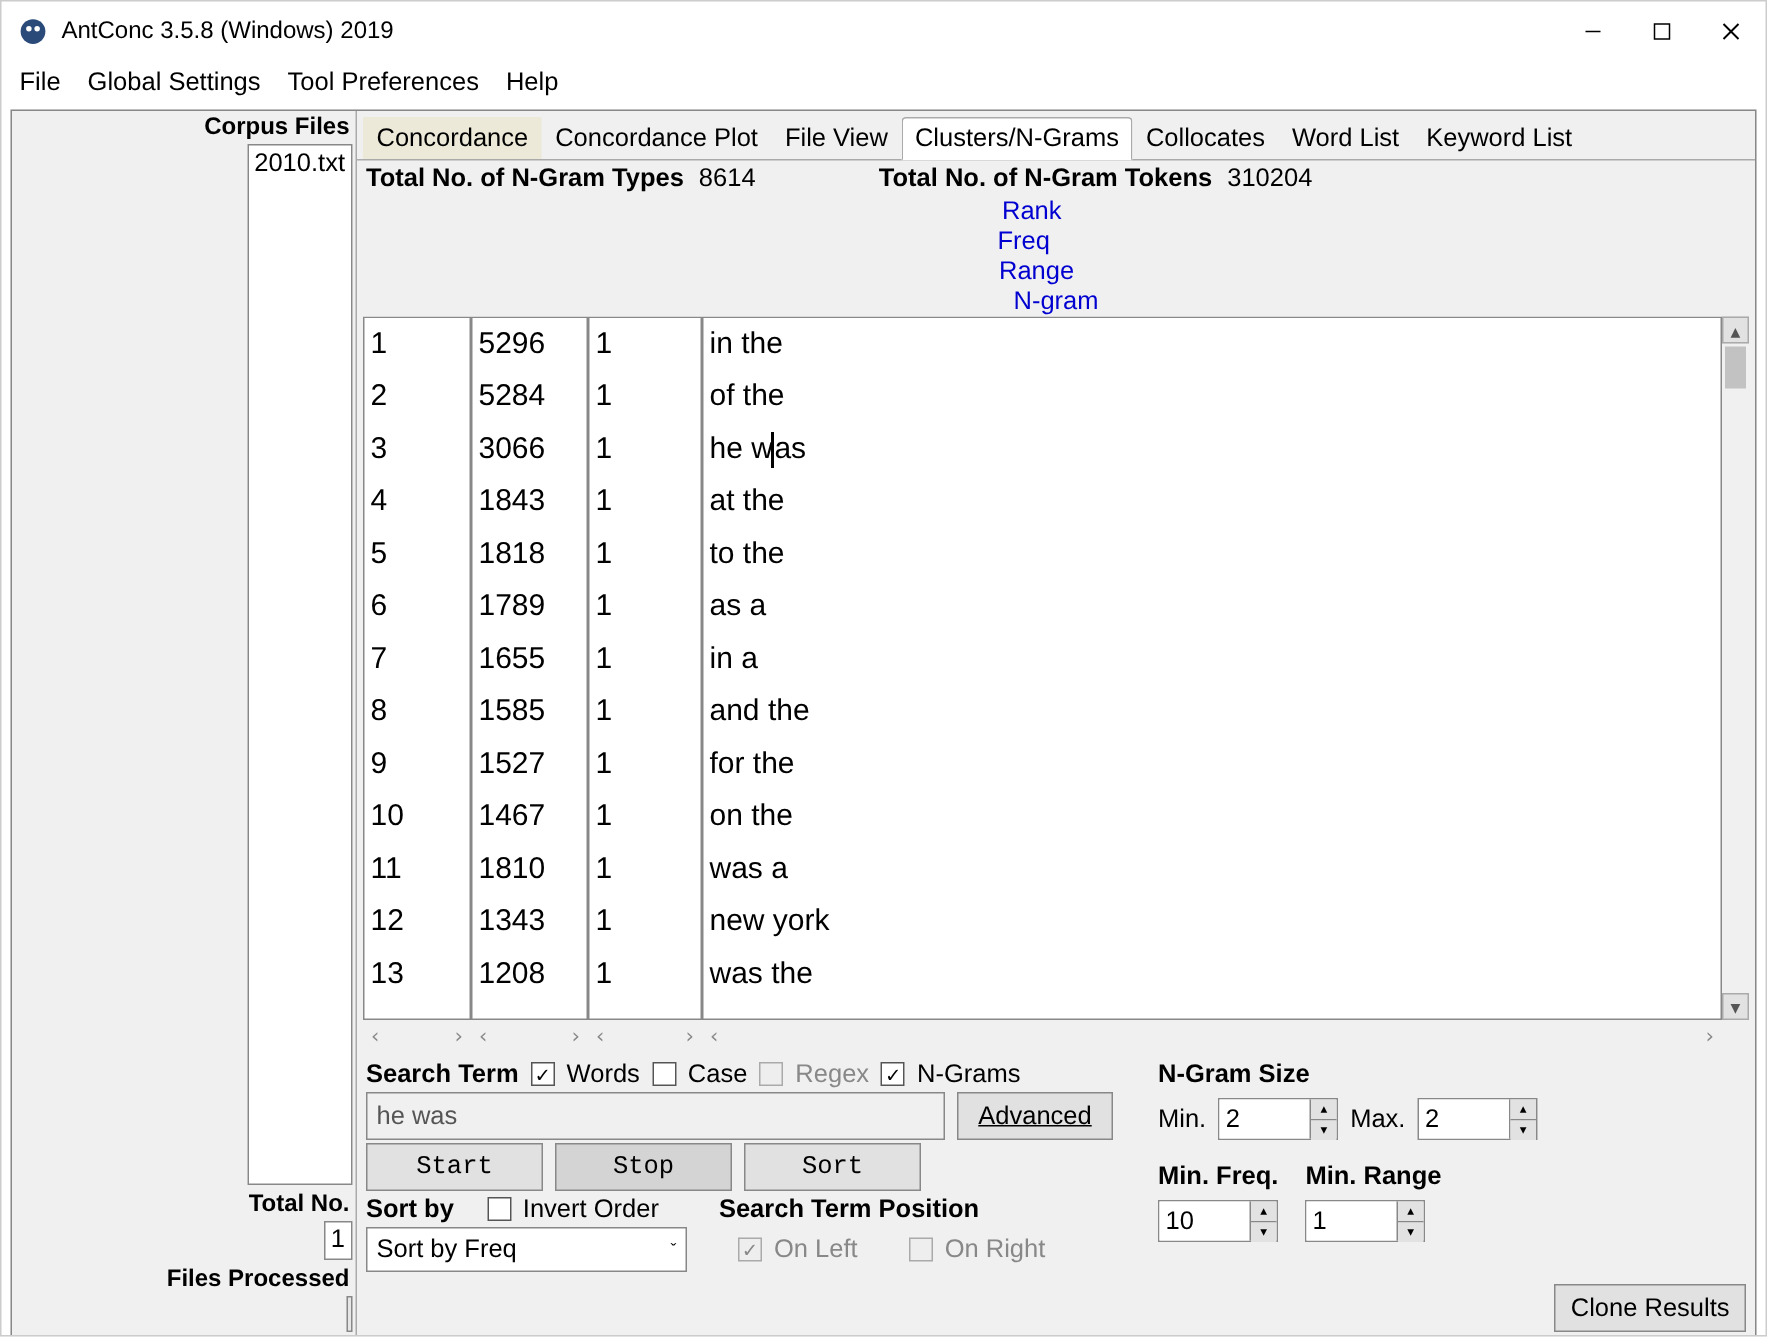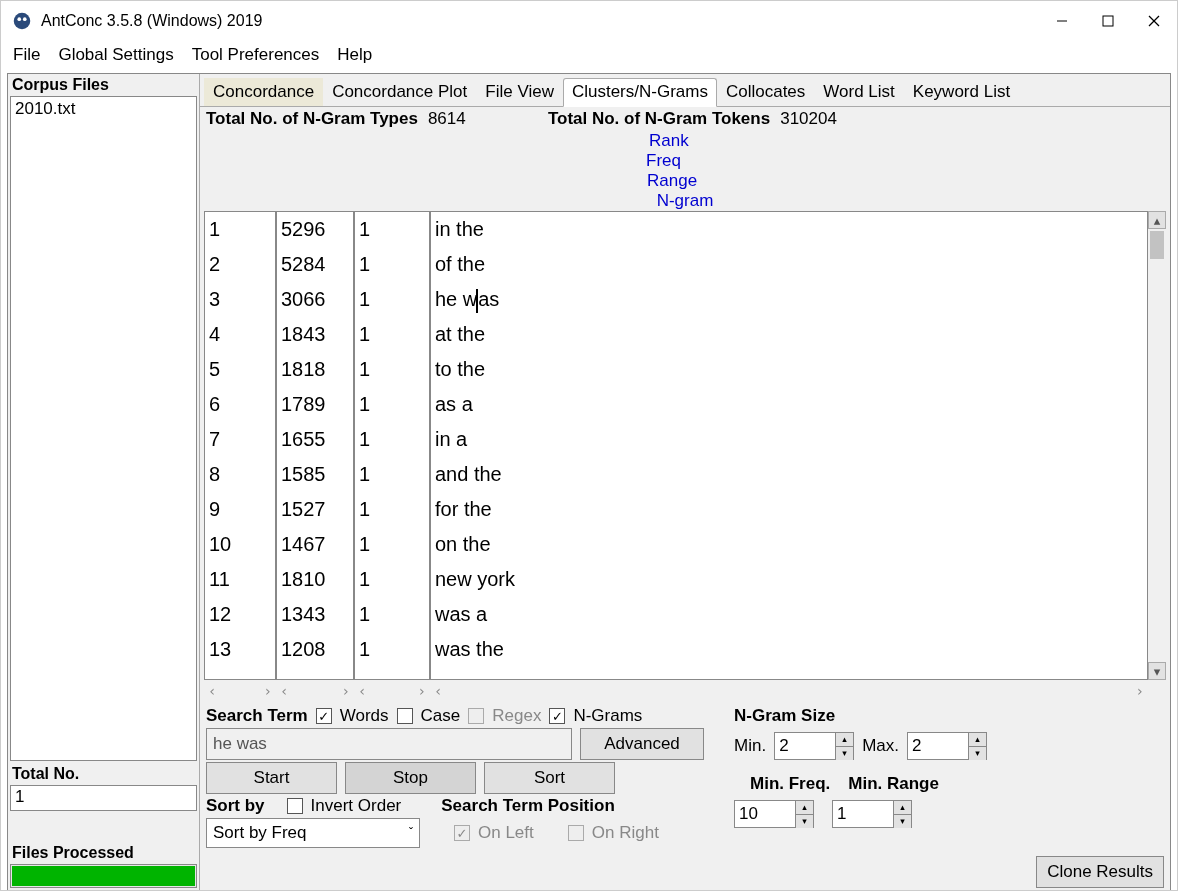--- a/index.html
+++ b/index.html
@@ -4,26 +4,26 @@
 <style>
 * { box-sizing: border-box; margin: 0; padding: 0; font-family: "Segoe UI", Tahoma, sans-serif; }
 body { background: #fff; width: 1178px; height: 891px; overflow: hidden; border: 1px solid #ccc;}
 .titlebar { display: flex; align-items: center; height: 40px; padding: 0 0 0 10px; font-size: 16px; color: #000; }
 .titlebar .icon { width: 22px; height: 22px; margin-right: 8px; }
 .titlebar .title { flex: 1; }
 .titlebar .winbtn { width: 46px; height: 40px; display: flex; align-items: center; justify-content: center; font-size: 14px; color: #000; }
 .menubar { display: flex; gap: 18px; padding: 4px 12px 8px 12px; font-size: 17px; color: #000; }
 .menubar .menuitem { cursor: default; }
 .main-frame { margin: 0 6px 6px 6px; border: 1px solid #888; background: #f0f0f0; height: 820px; display: flex; }
-.left-pane { width: 192px; background: #f0f0f0; border-right: 1px solid #aaa; display: flex; flex-direction: column; }
+.left-pane { width: 230px; background: #f0f0f0; border-right: 1px solid #aaa; display: flex; flex-direction: column; align-items: flex-end; }
 .left-pane .section-label { font-weight: bold; font-size: 16px; padding: 2px 4px; }
 .corpus-list { background: #fff; border: 1px solid #888; flex: 1; margin: 0 2px 2px 2px; padding: 2px 4px; font-size: 17px; }
 .total-no-label { font-weight: bold; font-size: 16px; padding: 2px 4px; }
 .total-no-box { background: #fff; border: 1px solid #888; margin: 0 2px 2px 2px; padding: 1px 4px; font-size: 17px; height: 26px; }
-.files-processed-label { font-weight: bold; font-size: 16px; padding: 2px 4px; margin-top: 29px; }
+.files-processed-label { font-weight: bold; font-size: 16px; padding: 2px 4px; }
 .progress-wrap { margin: 0 2px 4px 2px; border: 1px solid #888; height: 24px; background: #e6e6e6; padding: 1px; }
 .progress-fill { background: #00b400; height: 100%; width: 100%; }
 .right-pane { flex: 1; display: flex; flex-direction: column; background: #f0f0f0; padding: 0; min-width: 0; }
 .tabs-row { display: flex; align-items: flex-end; padding: 3px 4px 0 4px; border-bottom: 1px solid #aaa; font-size: 17px; height: 33px; }
 .tab { padding: 3px 8px 4px 8px; border: 1px solid transparent; border-bottom: none; cursor: default; color: #000; }
 .tab.active { background: #fff; border: 1px solid #aaa; border-bottom: 1px solid #fff; margin-bottom: -1px; border-top-left-radius: 3px; border-top-right-radius: 3px; }
 .tab.first { background: #ece9d8;}
 .stats-row { display: flex; padding: 2px 6px; font-size: 17px; gap: 10px; }
 .stats-row .bold { font-weight: bold; }
 .stats-row .val { min-width: 60px; }
@@ -51,22 +51,22 @@
 .hscroll-cell .lt, .hscroll-cell .gt { font-family: monospace; color:#888;}
 .controls-area { padding: 4px 6px; font-size: 17px; display: flex; flex-direction: column; gap: 4px;}
 .row { display: flex; align-items: center; gap: 8px;}
 .chk { width: 16px; height: 16px; border: 1px solid #555; display:inline-flex; align-items:center; justify-content:center; font-size:13px; background:#fff;}
 .chk.checked::after { content: "✓"; color:#000;}
 .chk.disabled { background:#eee; border-color:#aaa;}
 .chk.disabled.checked::after { color:#888;}
 .label-bold { font-weight: bold;}
 .textinput { border:1px solid #888; background:#f0f0f0; height:32px; padding: 2px 6px; font-size:17px; flex:1; color:#555;}
 .btn { background:#e1e1e1; border:1px solid #888; height:32px; display:inline-flex; align-items:center; justify-content:center; font-size:17px; padding:0 10px; cursor:default;}
-.btn.adv { width:124px;}
-.btn.wide { width:131px;}
+.btn.adv { width:104px;text-decoration:underline;}
+.btn.wide { width:118px;font-family:Liberation Mono, monospace;}
 .btn.active-gray { background:#d4d4d4;}
 .spinner { display:inline-flex; border:1px solid #888; height:28px; background:#fff; align-items:center;}
 .spinner input { border:none; width:60px; padding:0 4px; font-size:17px; height:26px; outline:none;}
 .spinner .spins { display:flex; flex-direction:column; width:18px; height:26px; border-left:1px solid #888;}
 .spinner .spins div { flex:1; font-size:9px; text-align:center; line-height:13px; background:#e2e2e2; border-bottom:1px solid #888;}
 .spinner .spins div:last-child{border-bottom:none;}
 .select { border:1px solid #888; background:#fff; height:30px; width:214px; display:flex; align-items:center; padding:0 6px; font-size:17px; justify-content:space-between;text-align:center;}
 .select .caret { font-size:12px;}
 .two-col { display:flex; gap:30px; align-items:flex-start;}
 .left-ctrl { width: 498px; display:flex; flex-direction:column; gap:2px;}
@@ -204,22 +204,22 @@
             <div>in the</div>
             <div>of the</div>
             <div>he w<span class="text-cursor"></span>as</div>
             <div>at the</div>
             <div>to the</div>
             <div>as a</div>
             <div>in a</div>
             <div>and the</div>
             <div>for the</div>
             <div>on the</div>
+            <div>was a</div>
             <div>new york</div>
-            <div>was a</div>
             <div>was the</div>
           </div>
       </div>
       <div class="vscroll">
         <div class="arrow">▴</div>
         <div class="thumb"></div>
         <div style="flex:1"></div>
         <div class="arrow">▾</div>
       </div>
     </div>
@@ -307,21 +307,21 @@
             </div>
             <span>Max.</span>
             <div class="spinner">
               <input readonly="" value="2" style="">
               <div class="spins">
                   <div>▴</div>
                   <div>▾</div>
                 </div>
             </div>
           </div>
-          <div class="row" style="gap:18px; margin-top:8px;margin-left:16px;">
+          <div class="row" style="gap:18px; margin-top:8px;">
             <span class="label-bold">Min. Freq.</span>
             <span class="label-bold">Min. Range</span>
           </div>
           <div class="row" style="gap:18px;">
             <div class="spinner">
               <input readonly="" value="10" style="">
               <div class="spins">
                   <div>▴</div>
                   <div>▾</div>
                 </div>

